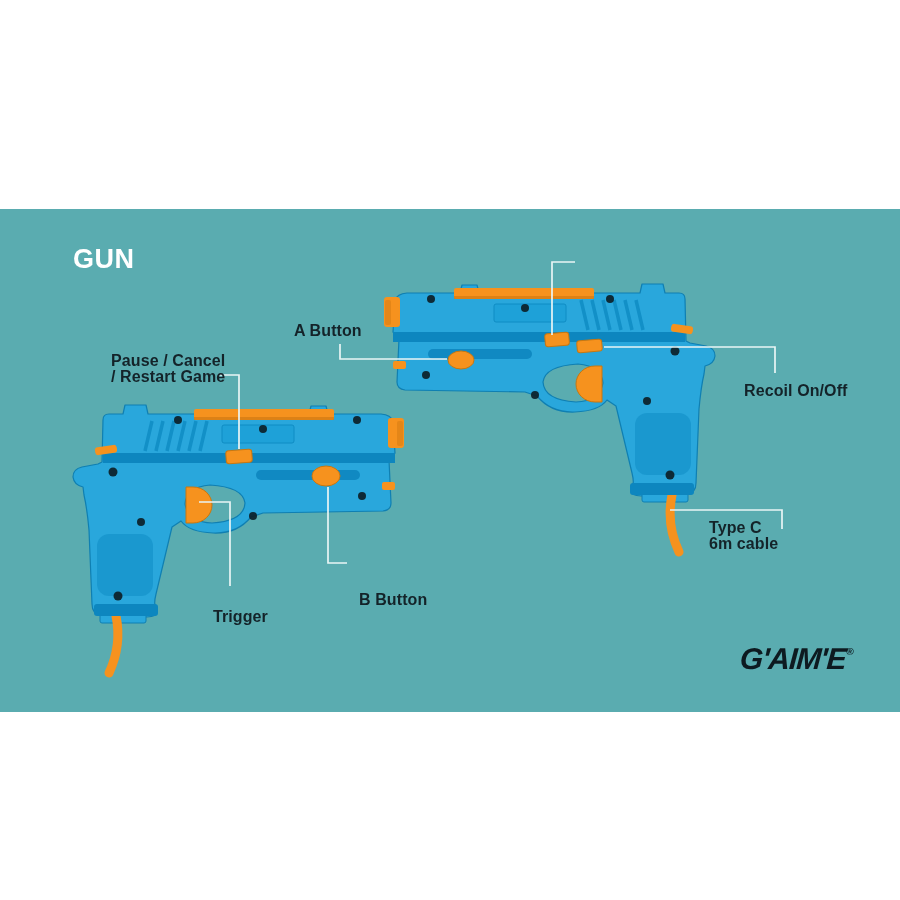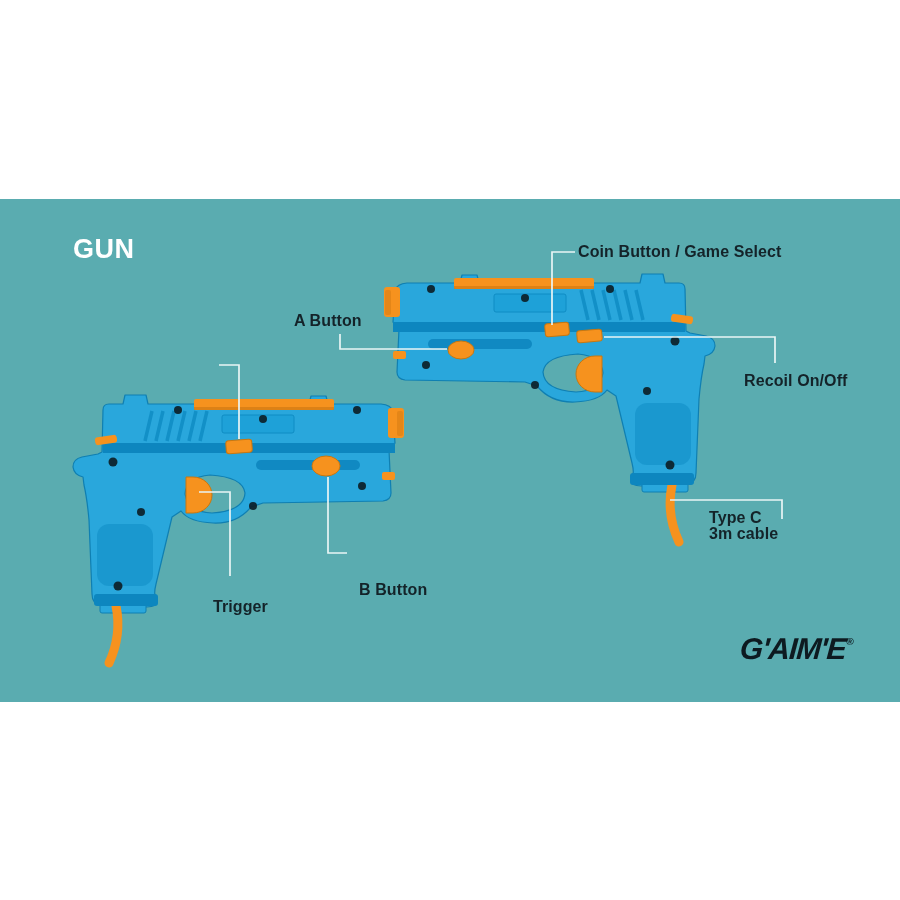--- a/index.html
+++ b/index.html
@@ -1,21 +1,21 @@
 <!DOCTYPE html>
 <html><head>
 <meta charset="utf-8">
 <style>
   html,body{margin:0;padding:0;}
   body{
     width:900px;height:900px;position:relative;background:#ffffff;
     font-family:"Liberation Sans","DejaVu Sans",sans-serif;
     -webkit-font-smoothing:antialiased;
   }
-  .stage{position:absolute;left:0;top:0;width:900px;height:804px;overflow:hidden;}
+  .stage{position:absolute;left:0;top:10px;width:900px;height:804px;overflow:hidden;}
   .panel{position:absolute;left:0;top:199px;width:900px;height:503px;background:#5aacb0;}
   .art{position:absolute;left:0;top:0;width:900px;height:900px;}
   .title{
     position:absolute;left:73px;top:234px;
     font-size:27px;font-weight:800;letter-spacing:.5px;color:#ffffff;
   }
   .lbl{
     position:absolute;color:#142329;font-size:16px;font-weight:700;
     letter-spacing:.1px;line-height:16px;white-space:nowrap;
   }
@@ -117,25 +117,28 @@
       <polyline points="552,325 552,252 575,252"></polyline>
       <polyline points="340,334 340,349 447,349"></polyline>
       <polyline points="604,337 775,337 775,363"></polyline>
       <polyline points="219,365 239,365 239,439"></polyline>
       <polyline points="199,492 230,492 230,576"></polyline>
       <polyline points="328,477 328,553 347,553"></polyline>
       <polyline points="670,500 782,500 782,519"></polyline>
     </g>
   </svg>
 
-  <div class="lbl lbl-coin">Coin Button / Game Select</div>
   <div class="lbl lbl-a">A Button</div>
   <div class="lbl lbl-recoil">Recoil On/Off</div>
+  <div class="lbl lbl-pause">
+    <div>Pause / Cancel</div>
+    <div>/ Restart Game</div>
+  </div>
   <div class="lbl lbl-b">B Button</div>
   <div class="lbl lbl-trigger">Trigger</div>
   <div class="lbl lbl-typec">
     <div>Type C</div>
-    <div>3m cable</div>
+    <div>6m cable</div>
   </div>
 
   <div class="logo"><span>G'AIM'E</span><sup>®</sup></div>
 
 </div>
 
 </body></html>

